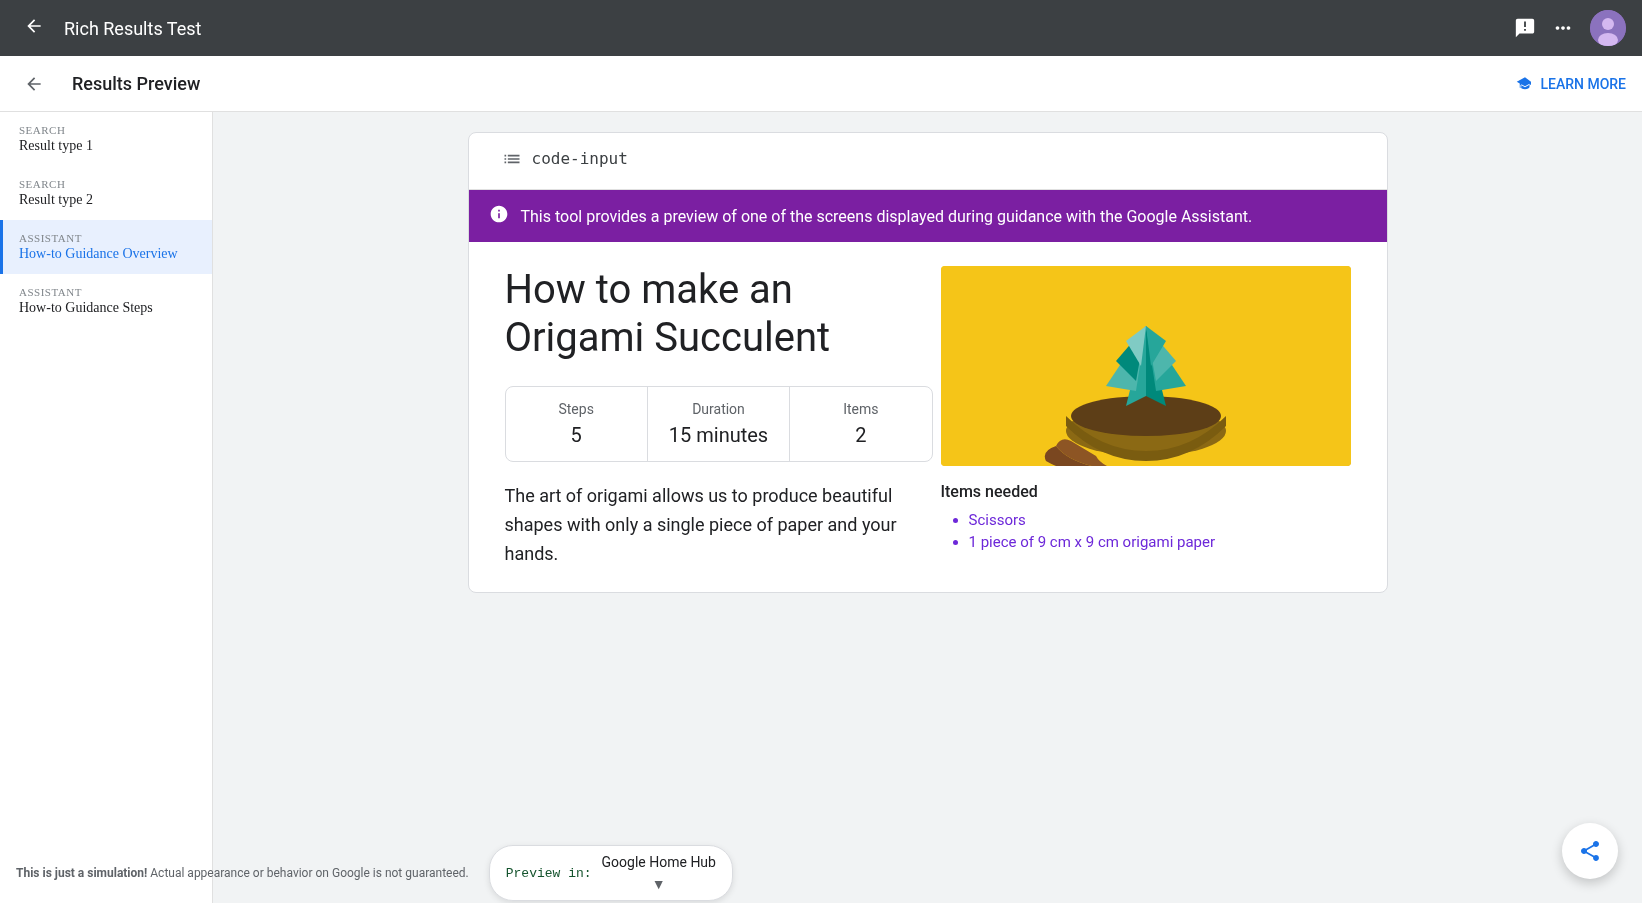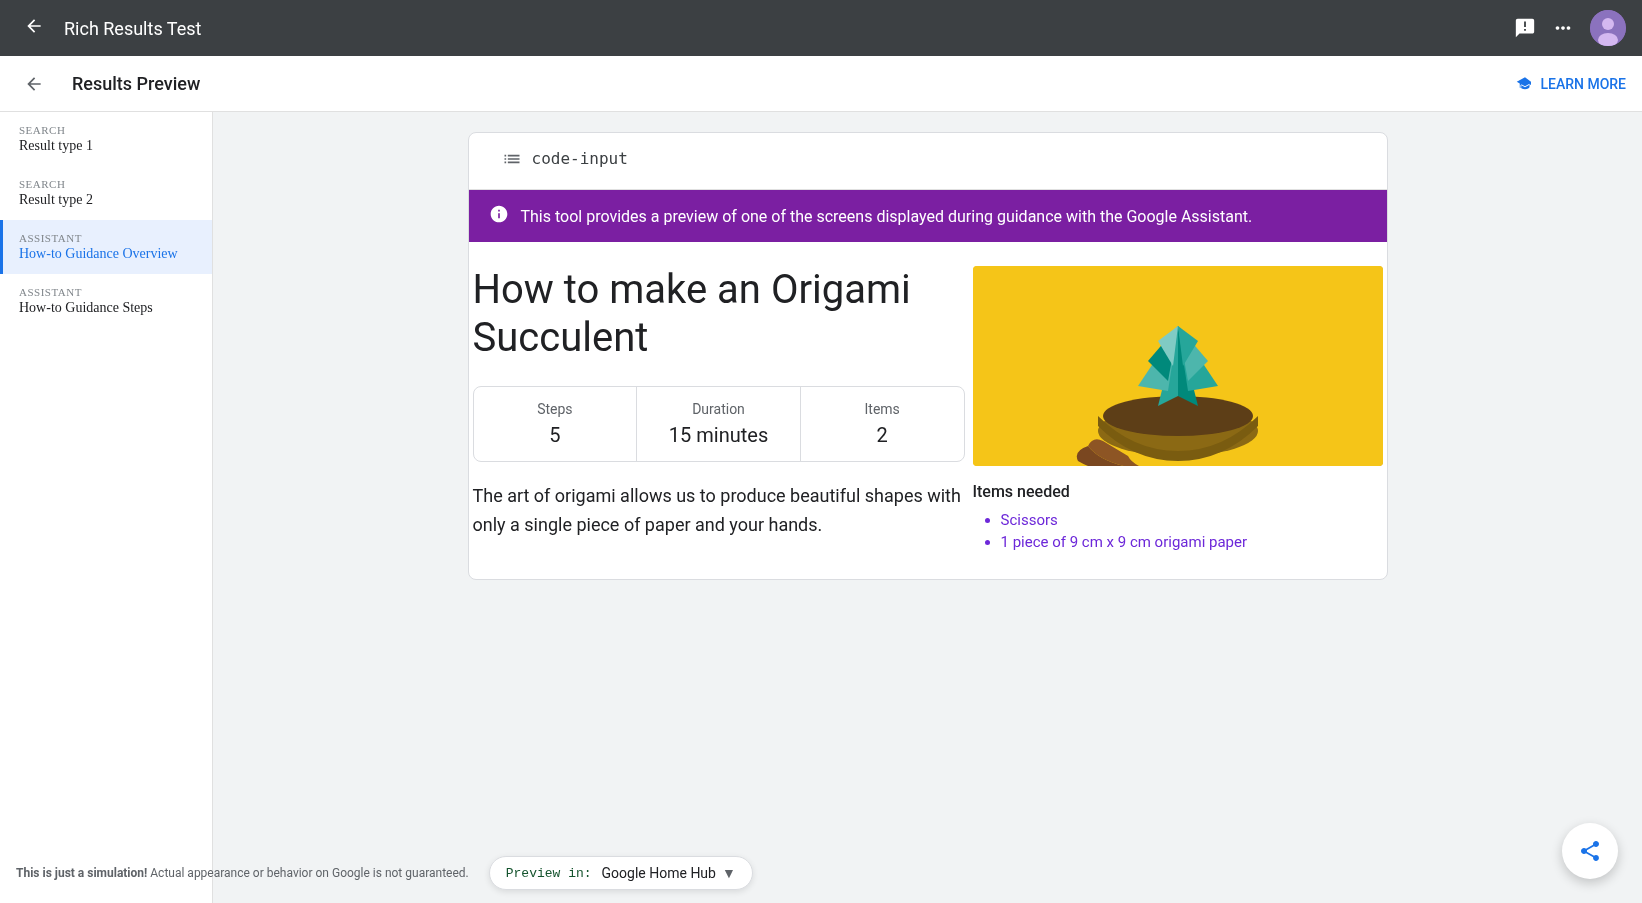--- a/index.html
+++ b/index.html
@@ -167,21 +167,21 @@
       gap: 12px;
       font-size: 16px;
     }
     .info-icon {
       font-size: 18px;
       flex-shrink: 0;
     }
 
     
     .recipe-content {
-      padding: 24px 4px;
+      padding: 24px 36px;
       display: flex;
       gap: 8px;
     }
     .recipe-left { flex: 1; }
     .recipe-title {
       font-size: 40px;
       font-weight: 400;
       color: #202124;
       line-height: 1.2;
       margin-bottom: 24px;
@@ -275,20 +275,21 @@
       gap: 10px;
       box-shadow: 0 2px 6px rgba(0,0,0,0.1);
     }
     .preview-device-select {
       display: flex;
       align-items: center;
       gap: 6px;
       font-size: 14px;
       color: #202124;
       cursor: pointer;
+      flex-direction: column;
     }
 
     
     .fab {
       position: fixed;
       bottom: 24px;
       right: 24px;
       width: 56px;
       height: 56px;
       border-radius: 50%;

